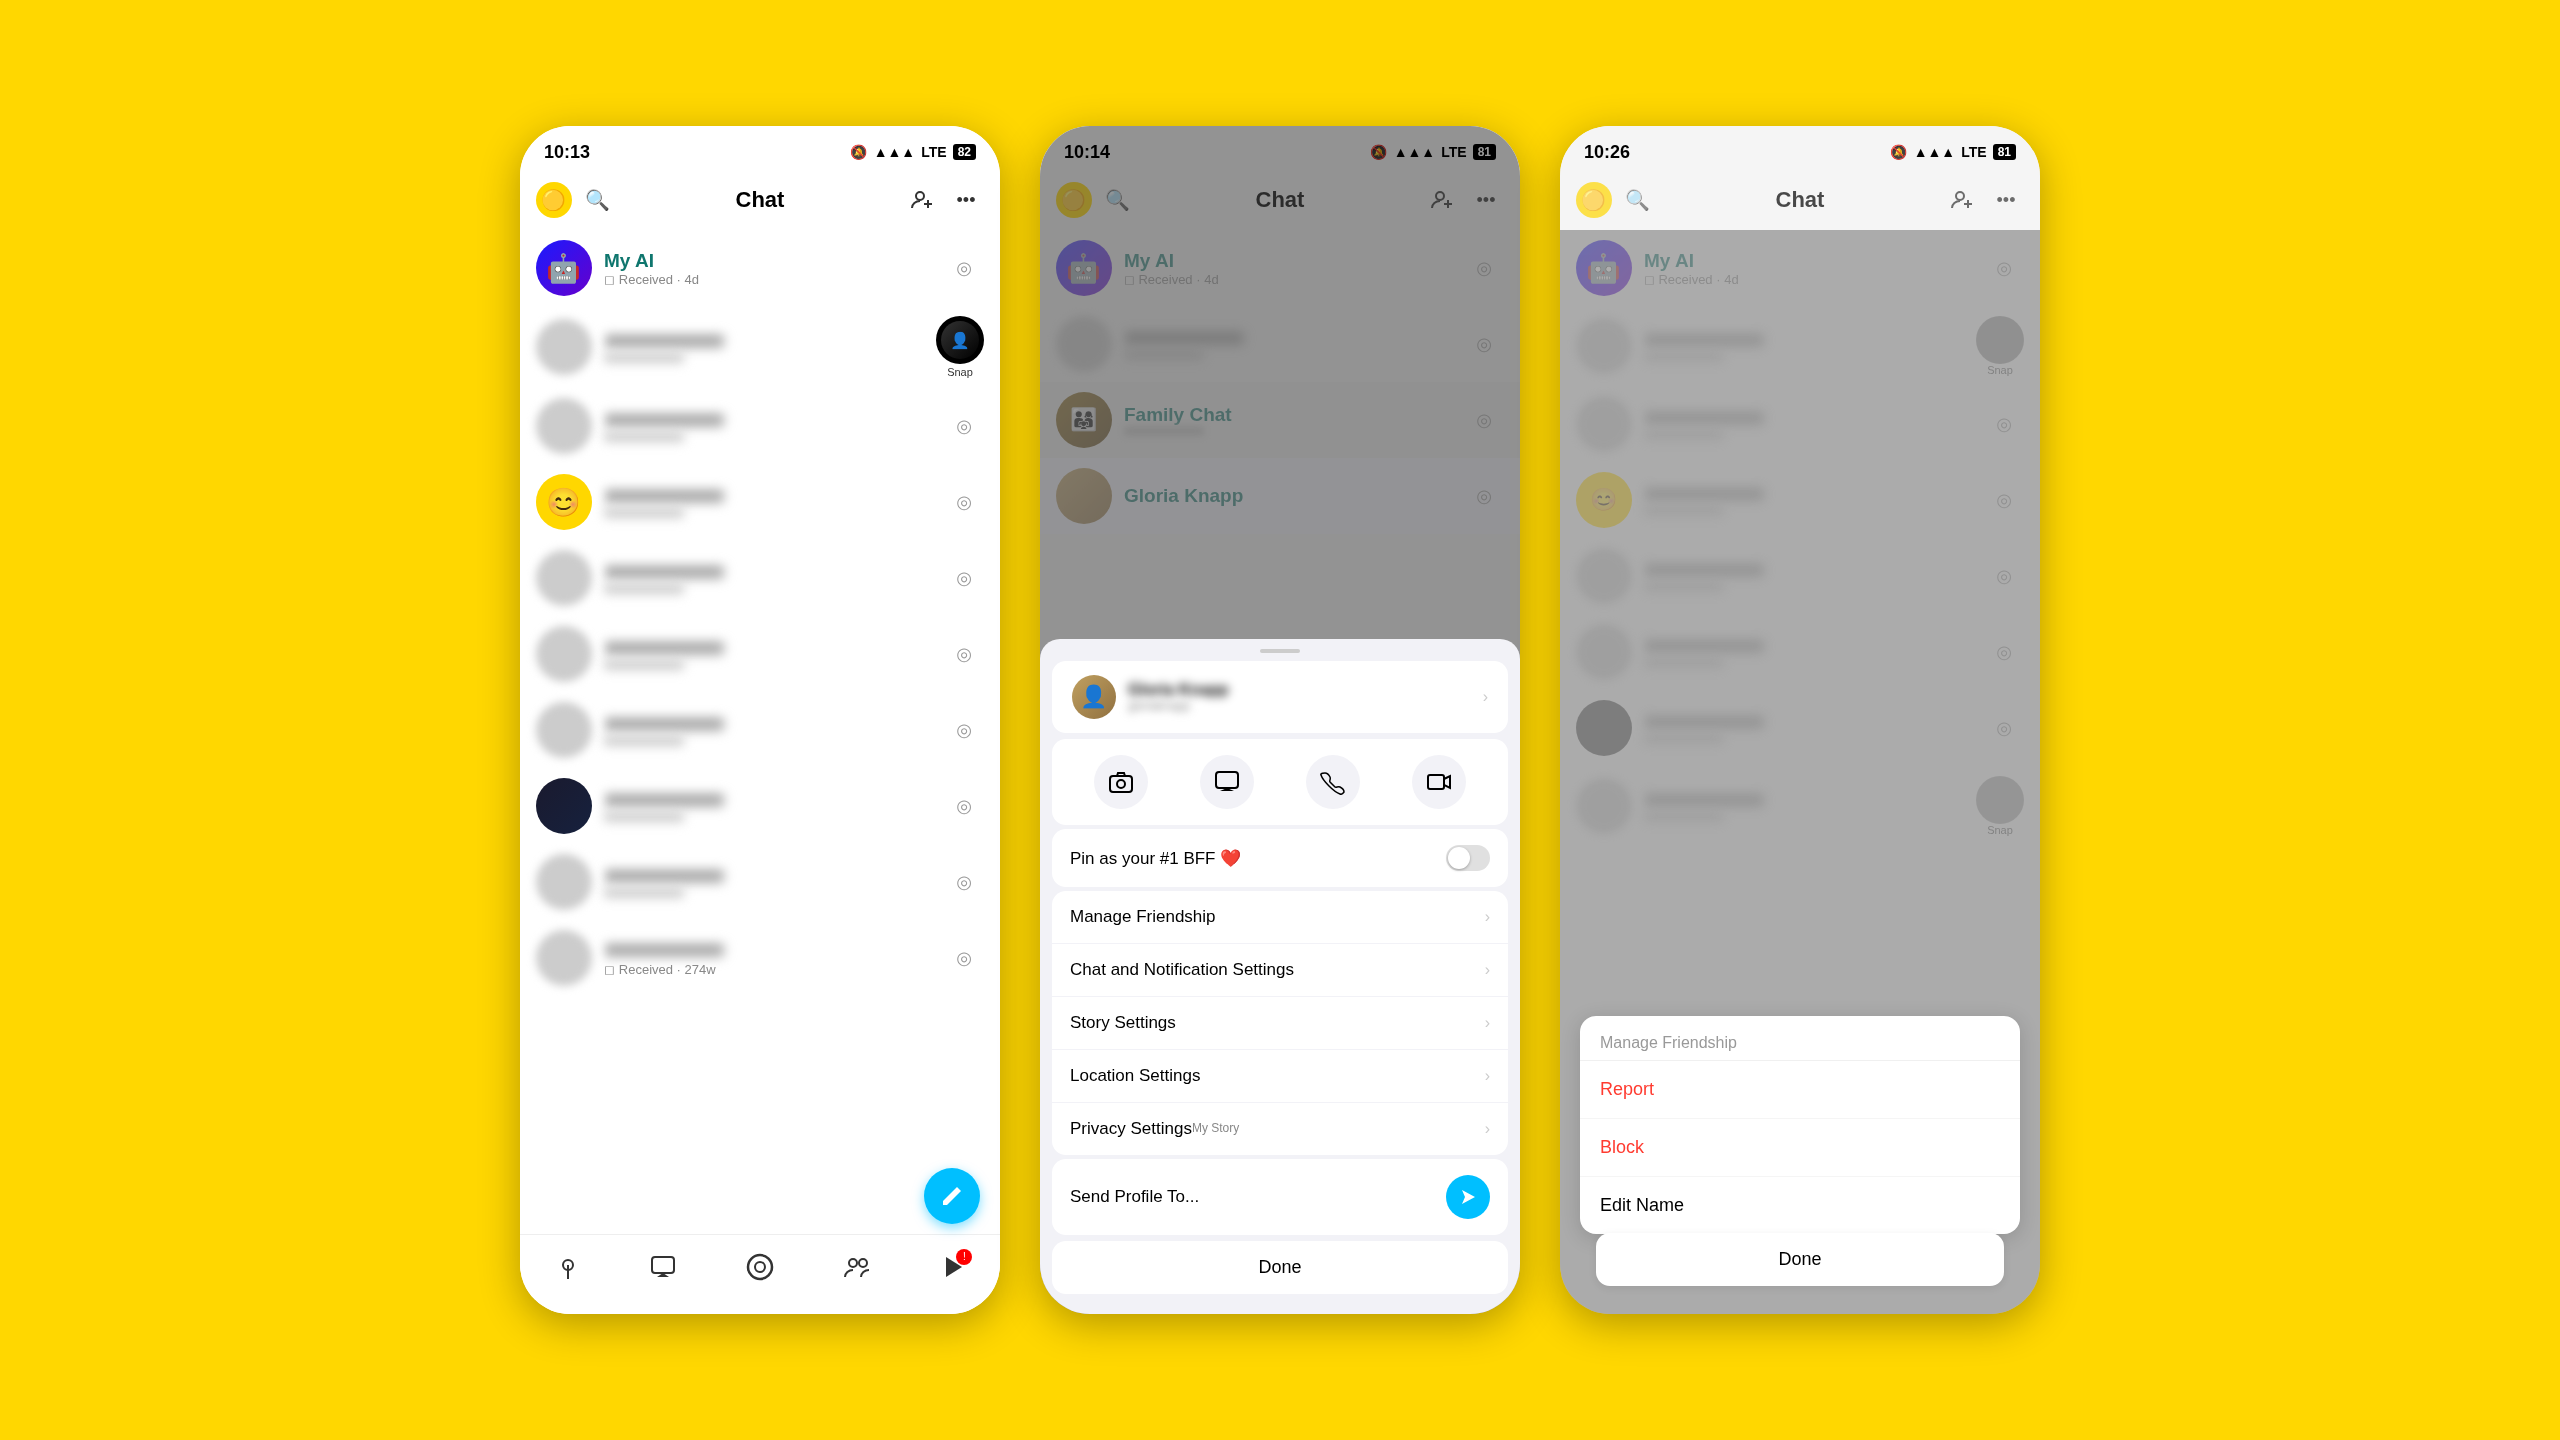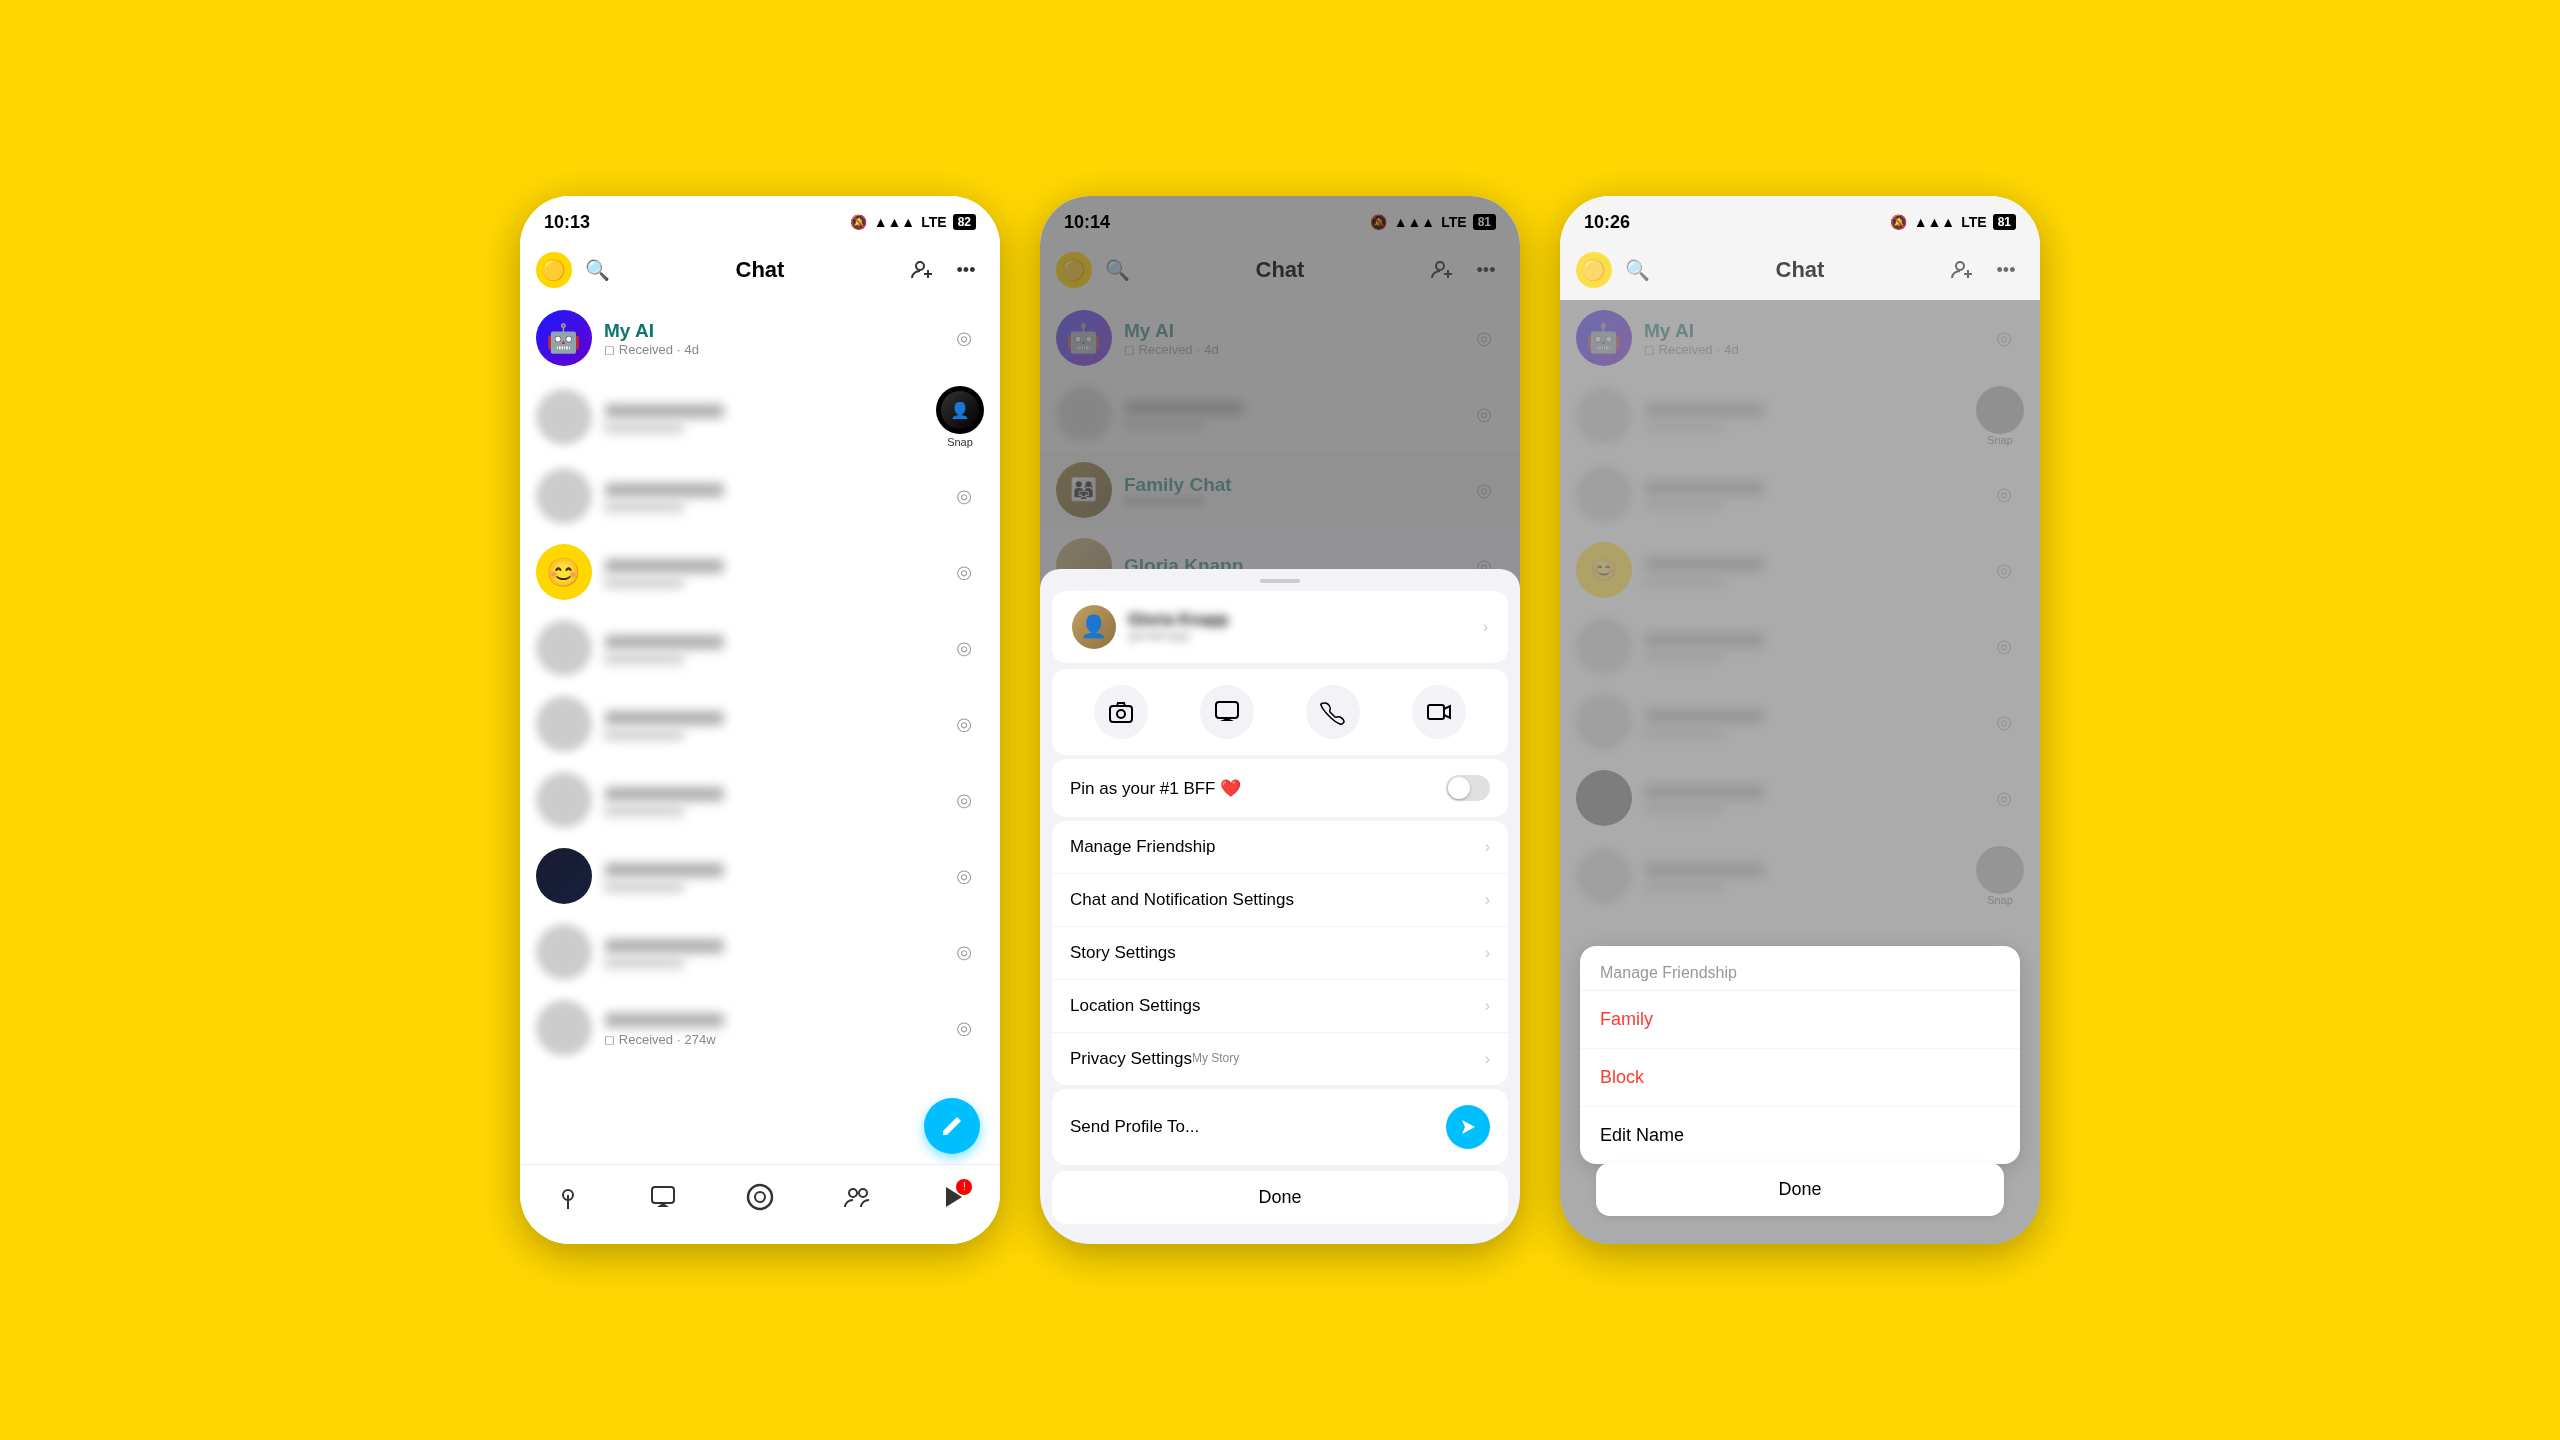--- a/index.html
+++ b/index.html
@@ -20,21 +20,21 @@
       gap: 40px;
       align-items: center;
       justify-content: center;
       width: 100%;
       height: 100%;
       padding: 20px;
     }
 
     .phone {
       width: 480px;
-      height: 1048px;
+      height: 1188px;
       background: #fff;
       border-radius: 50px;
       overflow: hidden;
       position: relative;
       box-shadow: 0 10px 40px rgba(0,0,0,0.3);
       display: flex;
       flex-direction: column;
     }
 
     
@@ -1015,21 +1015,21 @@
           </div>
           <div style="display:flex;flex-direction:column;align-items:center;">
             <div style="width:48px;height:48px;border-radius:50%;background:#aaa;overflow:hidden;"></div>
             <span style="font-size:11px;color:#666;">Snap</span>
           </div>
         </div>
       </div>
 
       <div class="friendship-modal">
         <div class="friendship-header">Manage Friendship</div>
-        <div class="friendship-item red">Family</div>
+        <div class="friendship-item red">Report</div>
         <div class="friendship-item red">Block</div>
         <div class="friendship-item black">Edit Name</div>
       </div>
 
       <div class="friendship-done">Done</div>
     </div>
   </div>
 
 </div>
 

